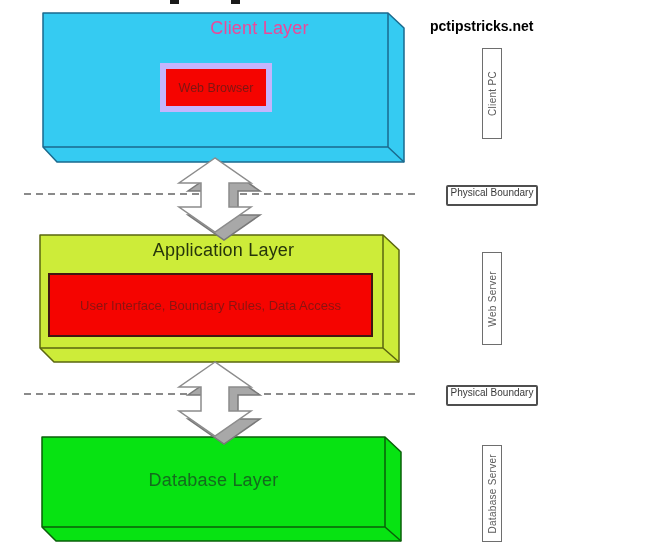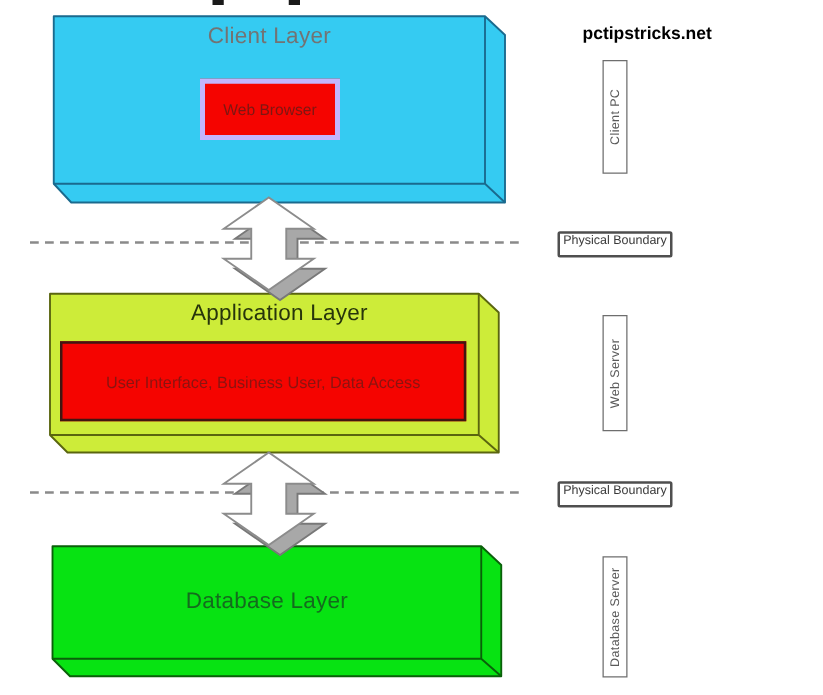--- a/index.html
+++ b/index.html
@@ -5,28 +5,28 @@
   html,body{margin:0;padding:0;background:#ffffff;}
   #canvas{
     position:relative;width:658px;height:556px;background:#ffffff;overflow:hidden;
     font-family:"Liberation Sans", sans-serif;
   }
   #diagram-svg{position:absolute;left:0;top:0;}
   .abs{position:absolute;}
   .layer-title{
     text-align:center;font-size:18px;letter-spacing:0.2px;
   }
-  .title-client{color:#737373;}
+  .title-client{color:#ec4899;padding-left:44px;}
   .title-application{color:#27350b;}
   .title-database{color:#146b1e;}
   .component-box{
     display:flex;align-items:center;justify-content:center;text-align:center;
     box-sizing:border-box;
   }
-  .component-client{border:4px solid #c4b5fd;color:#7d1712;font-size:12.5px;text-align:center;}
+  .component-client{border:6px solid #c4b5fd;color:#7d1712;font-size:12.5px;text-align:center;}
   .component-application{border:2px solid #421611;color:#8a1410;font-size:13px;}
   .boundary-box{
     box-sizing:border-box;border:2px solid #4f4f4f;border-radius:2px;background:#ffffff;
     display:flex;justify-content:center;
     font-size:10px;color:#3a3a3a;
   }
   .device-box{
     box-sizing:border-box;border:1.5px solid #6e6e6e;background:#ffffff;
     display:flex;align-items:center;justify-content:center;
   }
@@ -75,30 +75,30 @@
     <path class="dashed-line" d="M24,194 L420,194"></path>
     <path class="dashed-line" d="M24,394 L420,394"></path>
 
     <use href="#arrow3d" transform="translate(175,158)"></use>
     <use href="#arrow3d" transform="translate(175,362)"></use>
   </svg>
 
   <div class="abs remnant" style="left:170px;top:0;width:9px;height:4px;"></div>
   <div class="abs remnant" style="left:231px;top:0;width:9px;height:4px;"></div>
 
-  <div class="abs watermark" style="left:430px;top:18px;margin-left:36px;">pctipstricks.net</div>
+  <div class="abs watermark" style="left:430px;top:18px;">pctipstricks.net</div>
 
   <div class="abs layer-title title-client" style="left:43px;top:18px;width:345px;">Client Layer</div>
   <div class="abs component-box component-client" style="left: 160px; top: 63px; width: 112px; height: 49px; background-color: rgb(245, 4, 0);">
     <span>Web Browser</span>
   </div>
 
   <div class="abs layer-title title-application" style="left:52px;top:240px;width:343px;">Application Layer</div>
   <div class="abs component-box component-application" style="left: 48px; top: 273px; width: 325px; height: 64px; background-color: rgb(245, 4, 0);">
-    <span>User Interface, Business User, Data Access</span>
+    <span>User Interface, Boundary Rules, Data Access</span>
   </div>
 
   <div class="abs layer-title title-database" style="left:42px;top:470px;width:343px;">Database Layer</div>
 
   <div class="abs boundary-box" style="left:446px;top:185px;width:92px;height:21px;">
     <span>Physical Boundary</span>
   </div>
   <div class="abs boundary-box" style="left:446px;top:385px;width:92px;height:21px;">
     <span>Physical Boundary</span>
   </div>

